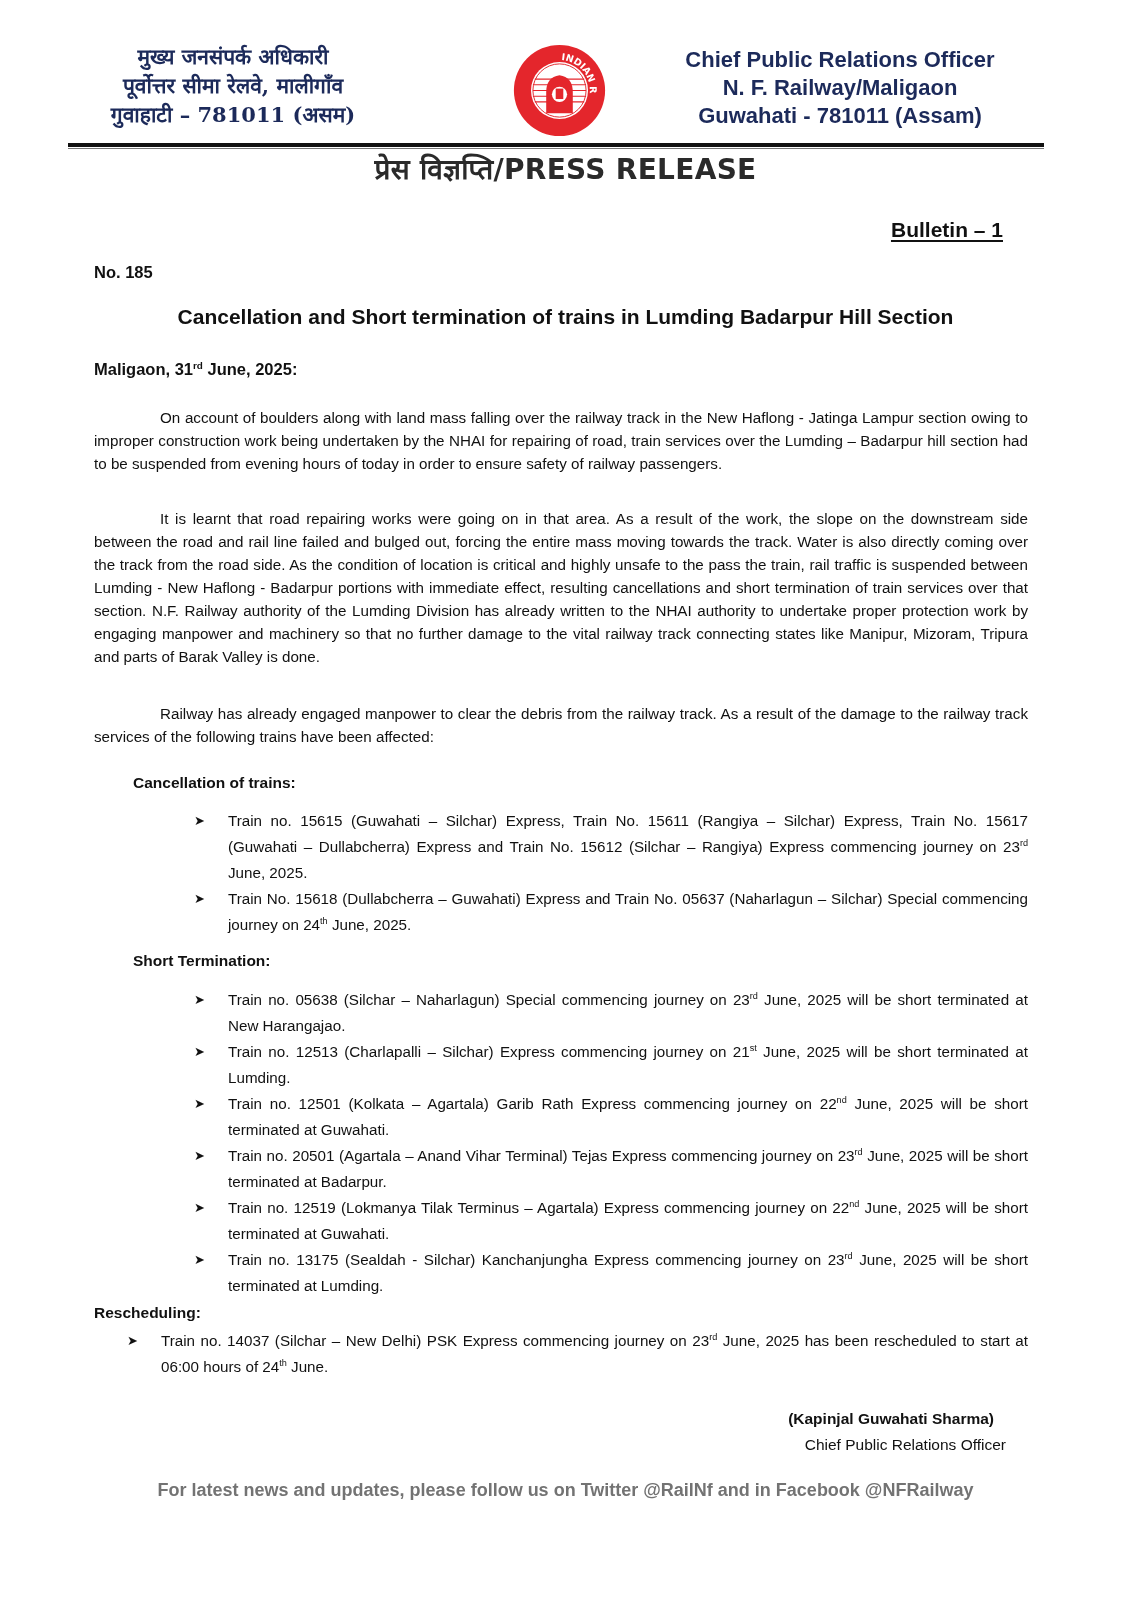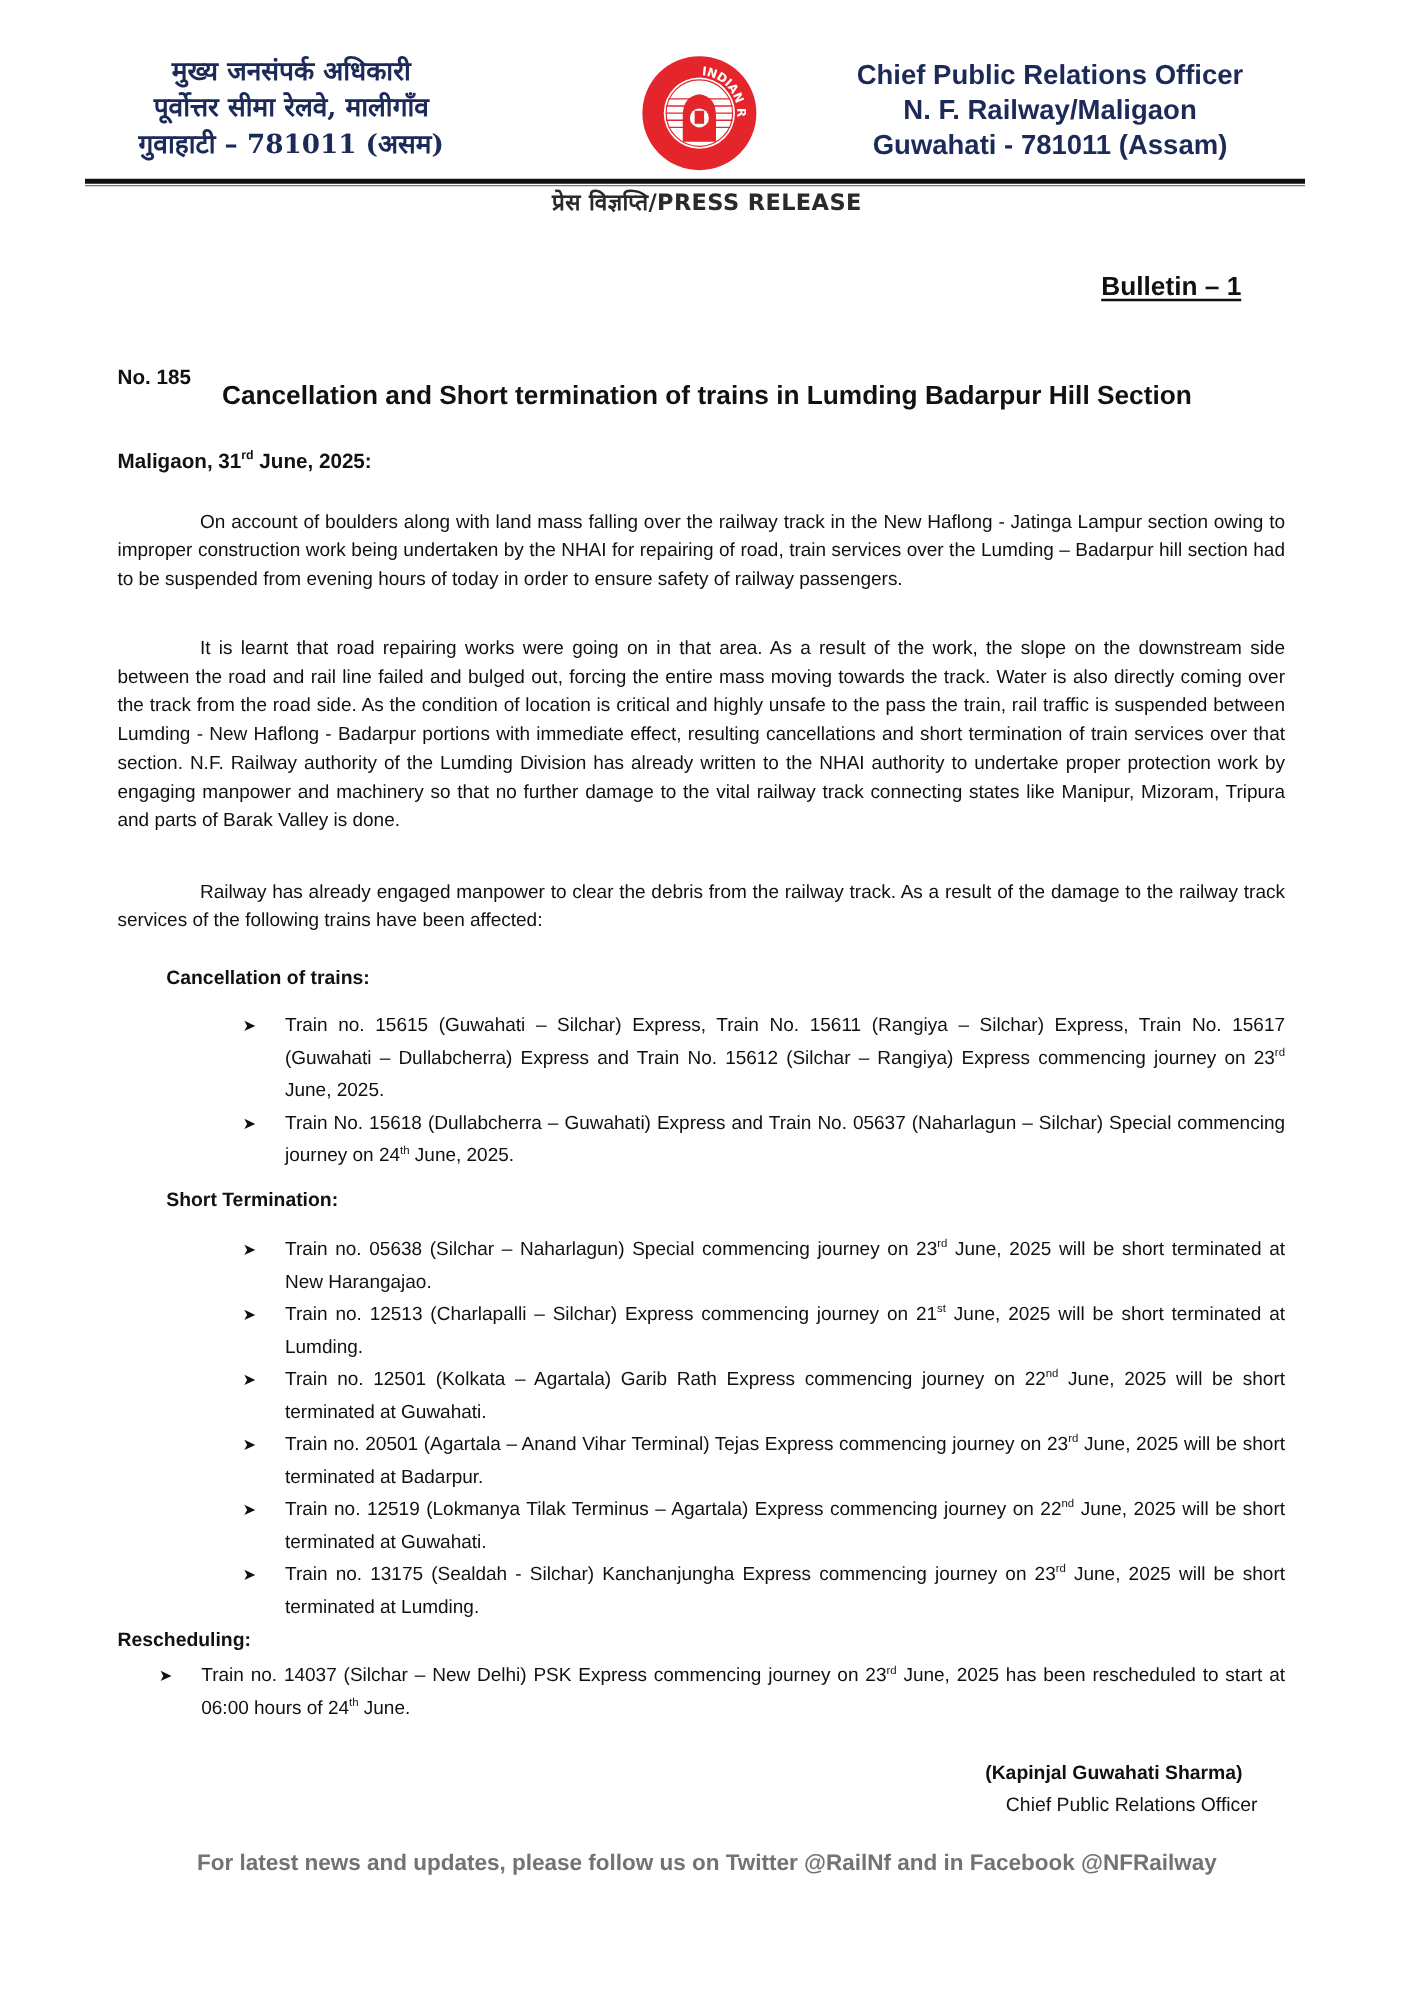--- a/index.html
+++ b/index.html
@@ -4,25 +4,25 @@
   <style>
     html, body { margin: 0; padding: 0; background: #ffffff; }
     body { width: 1131px; height: 1600px; position: relative; overflow: hidden; color: #111; font-family: "Liberation Sans", "DejaVu Sans", sans-serif; }
 
     .letterhead { position: absolute; left: 0; top: 0; width: 1014px; height: 190px; }
     .lh-hindi { position: absolute; left: 98px; top: 42px; width: 270px; text-align: center; font-family: "DejaVu Serif", serif; font-weight: bold; font-size: 21px; line-height: 29px; color: #1c2a5a; }
     .lh-eng { position: absolute; left: 655px; top: 46px; width: 370px; text-align: center; font-family: "Liberation Sans", sans-serif; font-weight: bold; font-size: 22px; line-height: 28px; color: #1c2a5a; }
     .logo { position: absolute; left: 512px; top: 42px; width: 95px; height: 97px; }
     .rule { position: absolute; left: 68px; top: 143px; width: 976px; height: 4px; background: #111; }
     .rule2 { position: absolute; left: 68px; top: 148px; width: 976px; height: 1px; background: #777; }
-    .press { position: absolute; left: 0; width: 1131px; top: 149px; text-align: center; font-family: "DejaVu Sans", sans-serif; font-weight: bold; font-size: 18px; color: #2a2a2a; letter-spacing: 0.3px; }
+    .press { position: absolute; left: 0; width: 1131px; top: 149px; text-align: center; font-family: "DejaVu Sans", sans-serif; font-weight: bold; font-size: 28px; color: #2a2a2a; letter-spacing: 0.3px; }
 
     .doc { position: absolute; left: 0; top: 0; width: 1131px; font-family: "Liberation Sans", sans-serif; font-size: 15.2px; color: #111; }
-    .bulletin { position: absolute; right: 138px; top: 218px; font-weight: bold; font-size: 21px; text-decoration: underline; text-underline-offset: 3px; }
-    .number { position: absolute; left: 94px; top: 263px; font-weight: bold; font-size: 16.5px; margin-top: 30px; }
+    .bulletin { position: absolute; right: 128px; top: 218px; font-weight: bold; font-size: 21px; text-decoration: underline; text-underline-offset: 3px; }
+    .number { position: absolute; left: 94px; top: 263px; font-weight: bold; font-size: 16.5px; }
     .title { position: absolute; left: 0; width: 1131px; top: 305px; text-align: center; font-weight: bold; font-size: 21px; }
     .dateline { position: absolute; left: 94px; top: 360px; font-weight: bold; font-size: 16.5px; }
     sup { font-size: 60%; line-height: 0; vertical-align: super; }
 
     .para { position: absolute; left: 94px; width: 934px; text-align: justify; line-height: 23px; font-size: 15.2px; text-indent: 66px; margin: 0; }
     .p1 { top: 406px; }
     .p2 { top: 507px; }
     .p3 { top: 702px; }
 
     .sec-head { position: absolute; font-weight: bold; font-size: 15.5px; }

